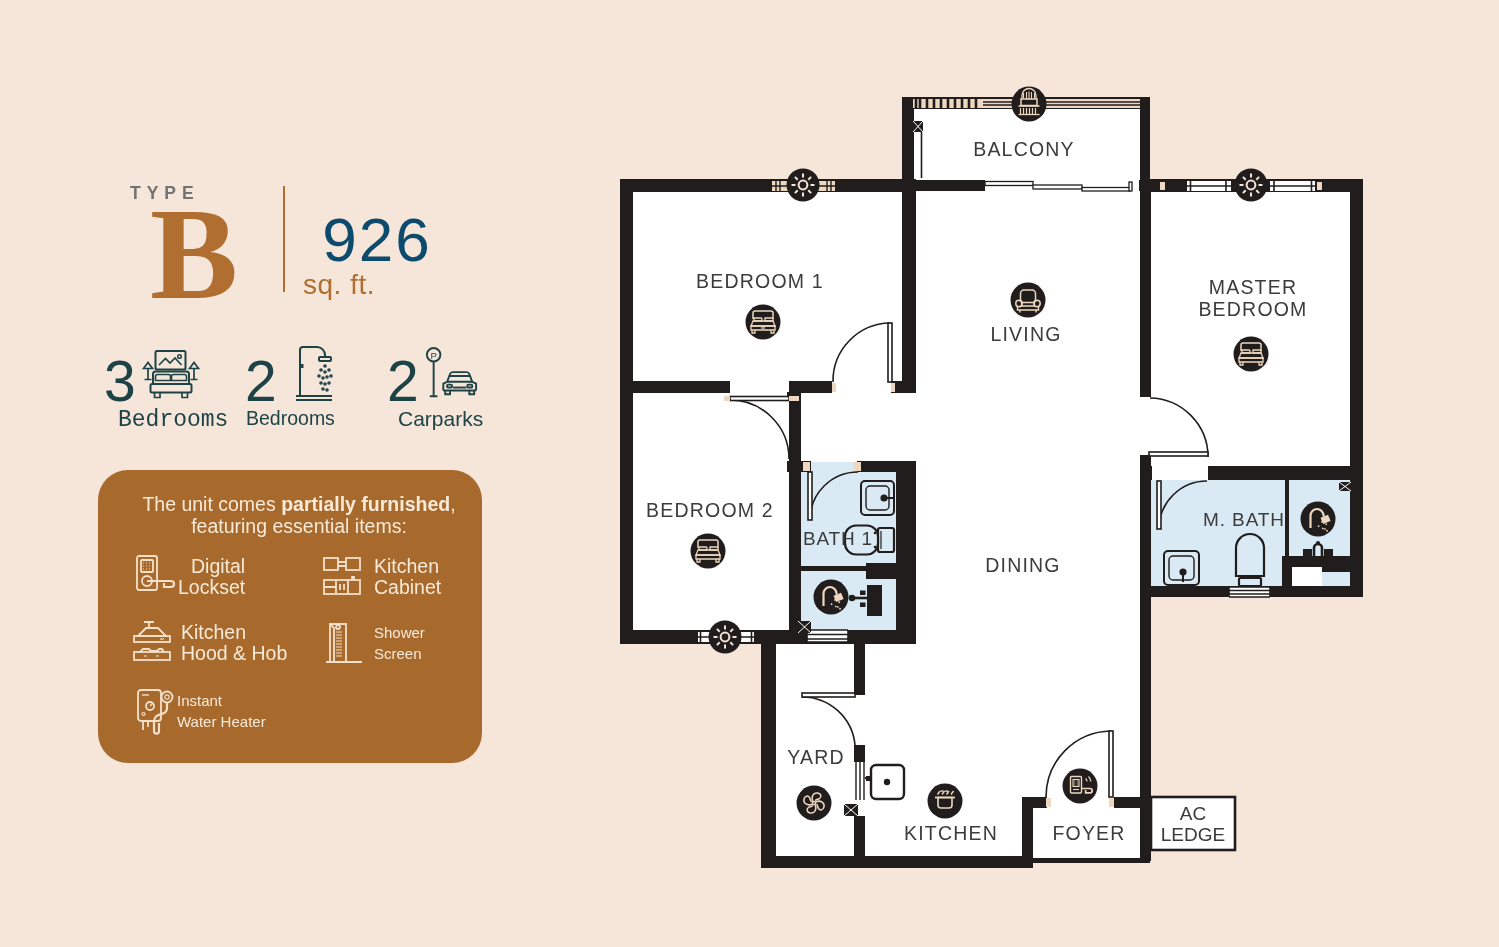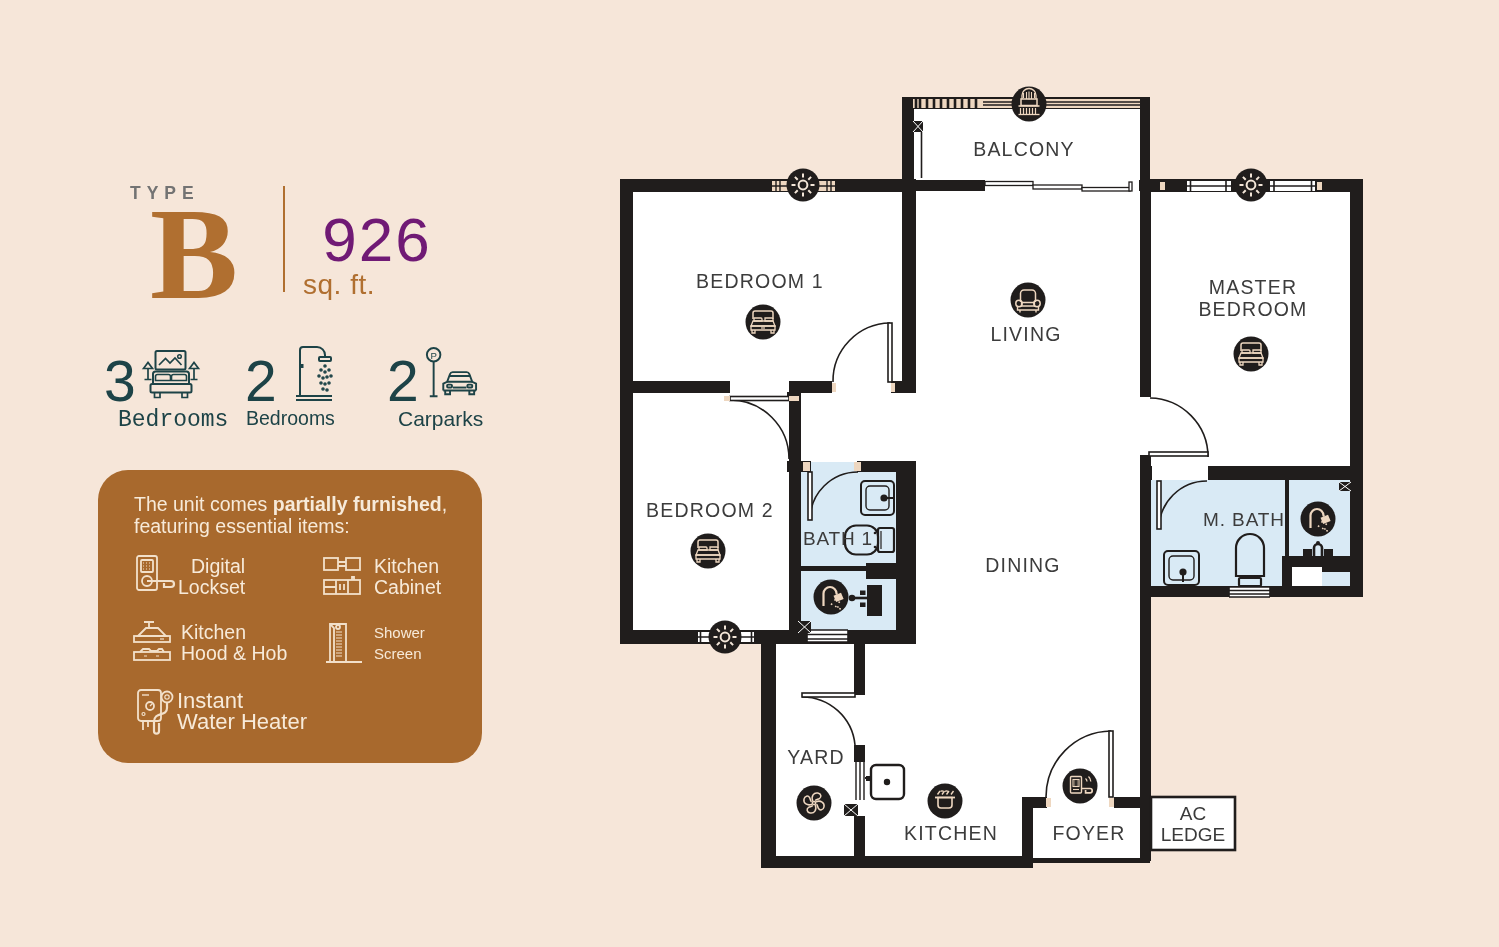--- a/index.html
+++ b/index.html
@@ -9,21 +9,21 @@
 </style>
 </head>
 <body>
 
 <div class="abs" style="left:130px;top:183px;width:128px;text-align:left;color:#737373;font-size:17.5px;letter-spacing:6px;font-weight:bold;">TYPE</div>
 
 <div class="abs" style="left:130px;top:198px;width:128px;text-align:center;color:#b06f30;font-size:132px;line-height:112px;font-family:'Liberation Serif',serif;font-weight:bold;">B</div>
 
 <div class="abs" style="left:283px;top:186px;width:2px;height:106px;background:#b06f30;"></div>
 
-<div class="abs" style="left:302px;top:204px;width:150px;text-align:center;color:#701a75;font-size:62px;letter-spacing:2px;">926</div>
+<div class="abs" style="left:302px;top:204px;width:150px;text-align:center;color:#0c4a6e;font-size:62px;letter-spacing:2px;">926</div>
 
 <div class="abs" style="left:303px;top:269px;width:150px;text-align:left;color:#b06f30;font-size:28px;letter-spacing:0.5px;">sq. ft.</div>
 
 <div class="abs teal" style="left:104px;top:348px;font-size:57px;">3</div>
 
 <svg class="abs" style="left:141px;top:350px" width="60" height="49" viewBox="0 0 60 49" fill="none" stroke="#1d4347" stroke-width="2">
 <rect x="14.5" y="1" width="30" height="18.5" rx="1.5"></rect>
 <path d="M18 15 l6.5-6.5 4.5 4.5 5-5 6.5 7" stroke-width="1.7"></path>
 <circle cx="38.5" cy="6.5" r="1.8" stroke-width="1.5"></circle>
 <path d="M2.5 18.5 l4.5-6 4.5 6 z M7 18.5 v11 M3.5 29.5 h7" stroke-width="1.7"></path>
@@ -74,21 +74,21 @@
 <rect x="24" y="40" width="5" height="3" rx="1"></rect>
 <rect x="45" y="40" width="5" height="3" rx="1"></rect>
 <path d="M30 43 h14"></path>
 <path d="M22 46 v4 h5 v-4 M47 46 v4 h5 v-4"></path>
 </svg>
 
 <div class="abs teal" style="left:398px;top:407px;font-size:21px;">Carparks</div>
 
 <div class="abs" style="left:98px;top:470px;width:384px;height:293px;background:#a8692d;border-radius:30px;"></div>
 
-<div class="abs" style="left:134px;top:493px;width:330px;color:#f7ead9;font-size:19.5px;line-height:22px;">The unit comes <b>partially furnished</b>,<br>featuring essential items:</div>
+<div class="abs" style="left:134px;top:493px;width:330px;color:#f7ead9;font-size:19.5px;line-height:22px;text-align:center;">The unit comes <b>partially furnished</b>,<br>featuring essential items:</div>
 
 <svg class="abs" style="left:134px;top:554px" width="44" height="46" viewBox="0 0 44 46" fill="none" stroke="#f2e0ca" stroke-width="1.8">
 <rect x="3" y="2" width="20" height="34" rx="2"></rect>
 <rect x="7" y="6" width="12" height="12" rx="1"></rect>
 <g stroke-width="1.2">
 <path d="M9 9 h1 M12 9 h1 M15 9 h1 M9 12 h1 M12 12 h1 M15 12 h1 M9 15 h1 M12 15 h1 M15 15 h1"></path>
 </g>
 <circle cx="13" cy="27" r="5"></circle>
 <path d="M13 27 h24 a3 3 0 0 1 0 6 h-7 v-4" stroke-width="2.2"></path>
 </svg>
@@ -135,21 +135,21 @@
 <circle cx="14" cy="18" r="4"></circle>
 <path d="M14 18 l2.5 -2.5" stroke-width="1.2"></path>
 <circle cx="7.5" cy="26" r="1.5" stroke-width="1.2"></circle>
 <path d="M7 33 v9 M12 33 v6" stroke-width="1.8"></path>
 <circle cx="31" cy="9" r="5.5"></circle>
 <circle cx="31" cy="9" r="2.2" stroke-width="1.2"></circle>
 <path d="M31 15 v5 c0 9 -13 3 -13 14 v9" stroke-width="2.2"></path>
 <path d="M18 43 c0 3.5 5 3.5 5 0 v-8" stroke-width="2.2"></path>
 </svg>
 
-<div class="abs" style="left:177px;top:690px;color:#f7ead9;font-size:22px;line-height:21px;">Instant<br>Water Heater</div>
+<div class="abs" style="left:177px;top:690px;color:#f7ead9;font-size:15px;line-height:21px;">Instant<br>Water Heater</div>
 
 <svg class="abs" style="left:0;top:0" width="1499" height="947" viewBox="0 0 1499 947">
 
 <rect x="620" y="179" width="296" height="465" fill="#ffffff"></rect>
 
 <rect x="902" y="97" width="248" height="94" fill="#ffffff"></rect>
 
 <rect x="900" y="179" width="250" height="679" fill="#ffffff"></rect>
 
 <rect x="1140" y="179" width="223" height="418" fill="#ffffff"></rect>

